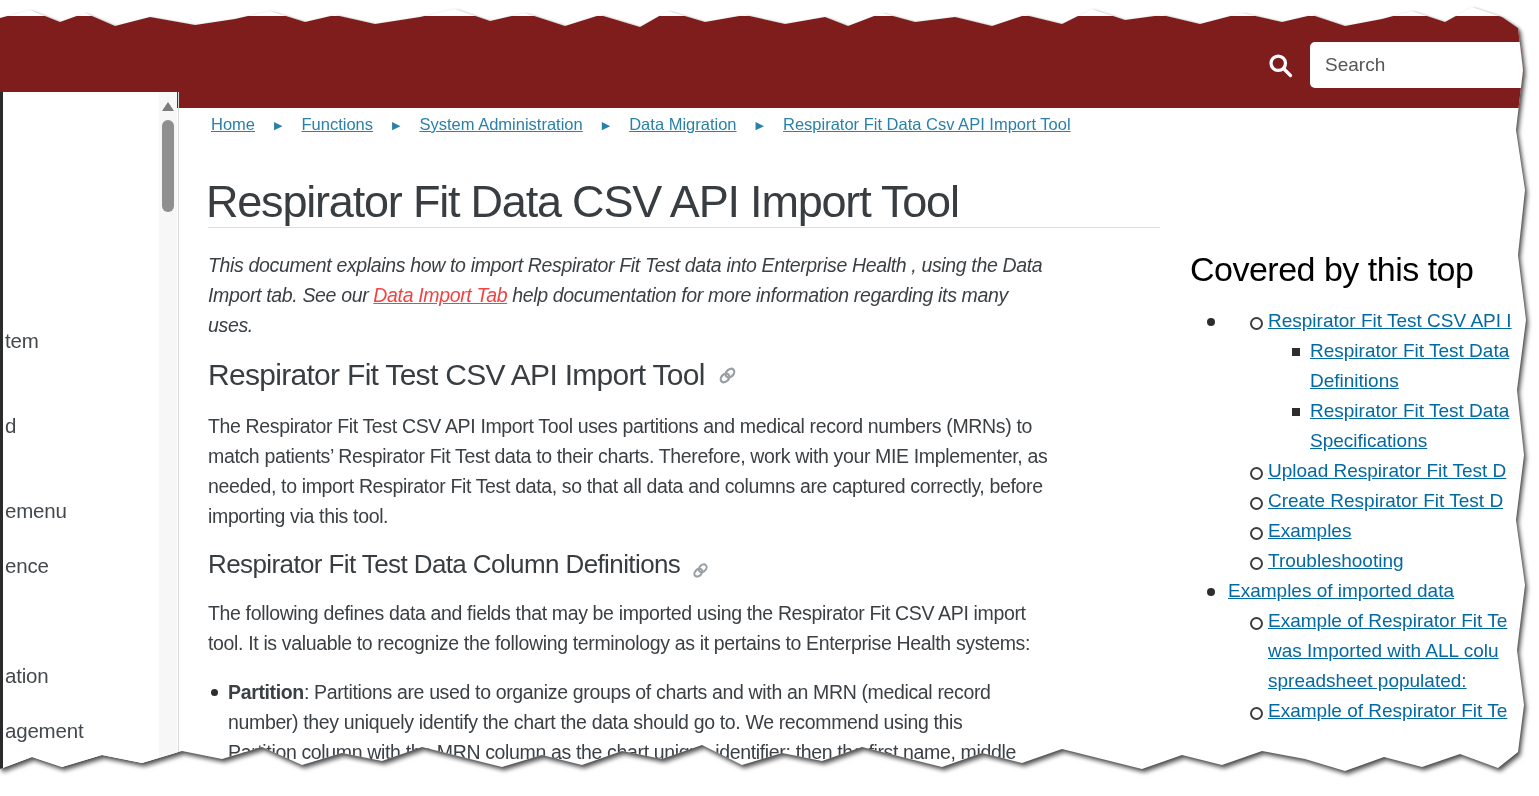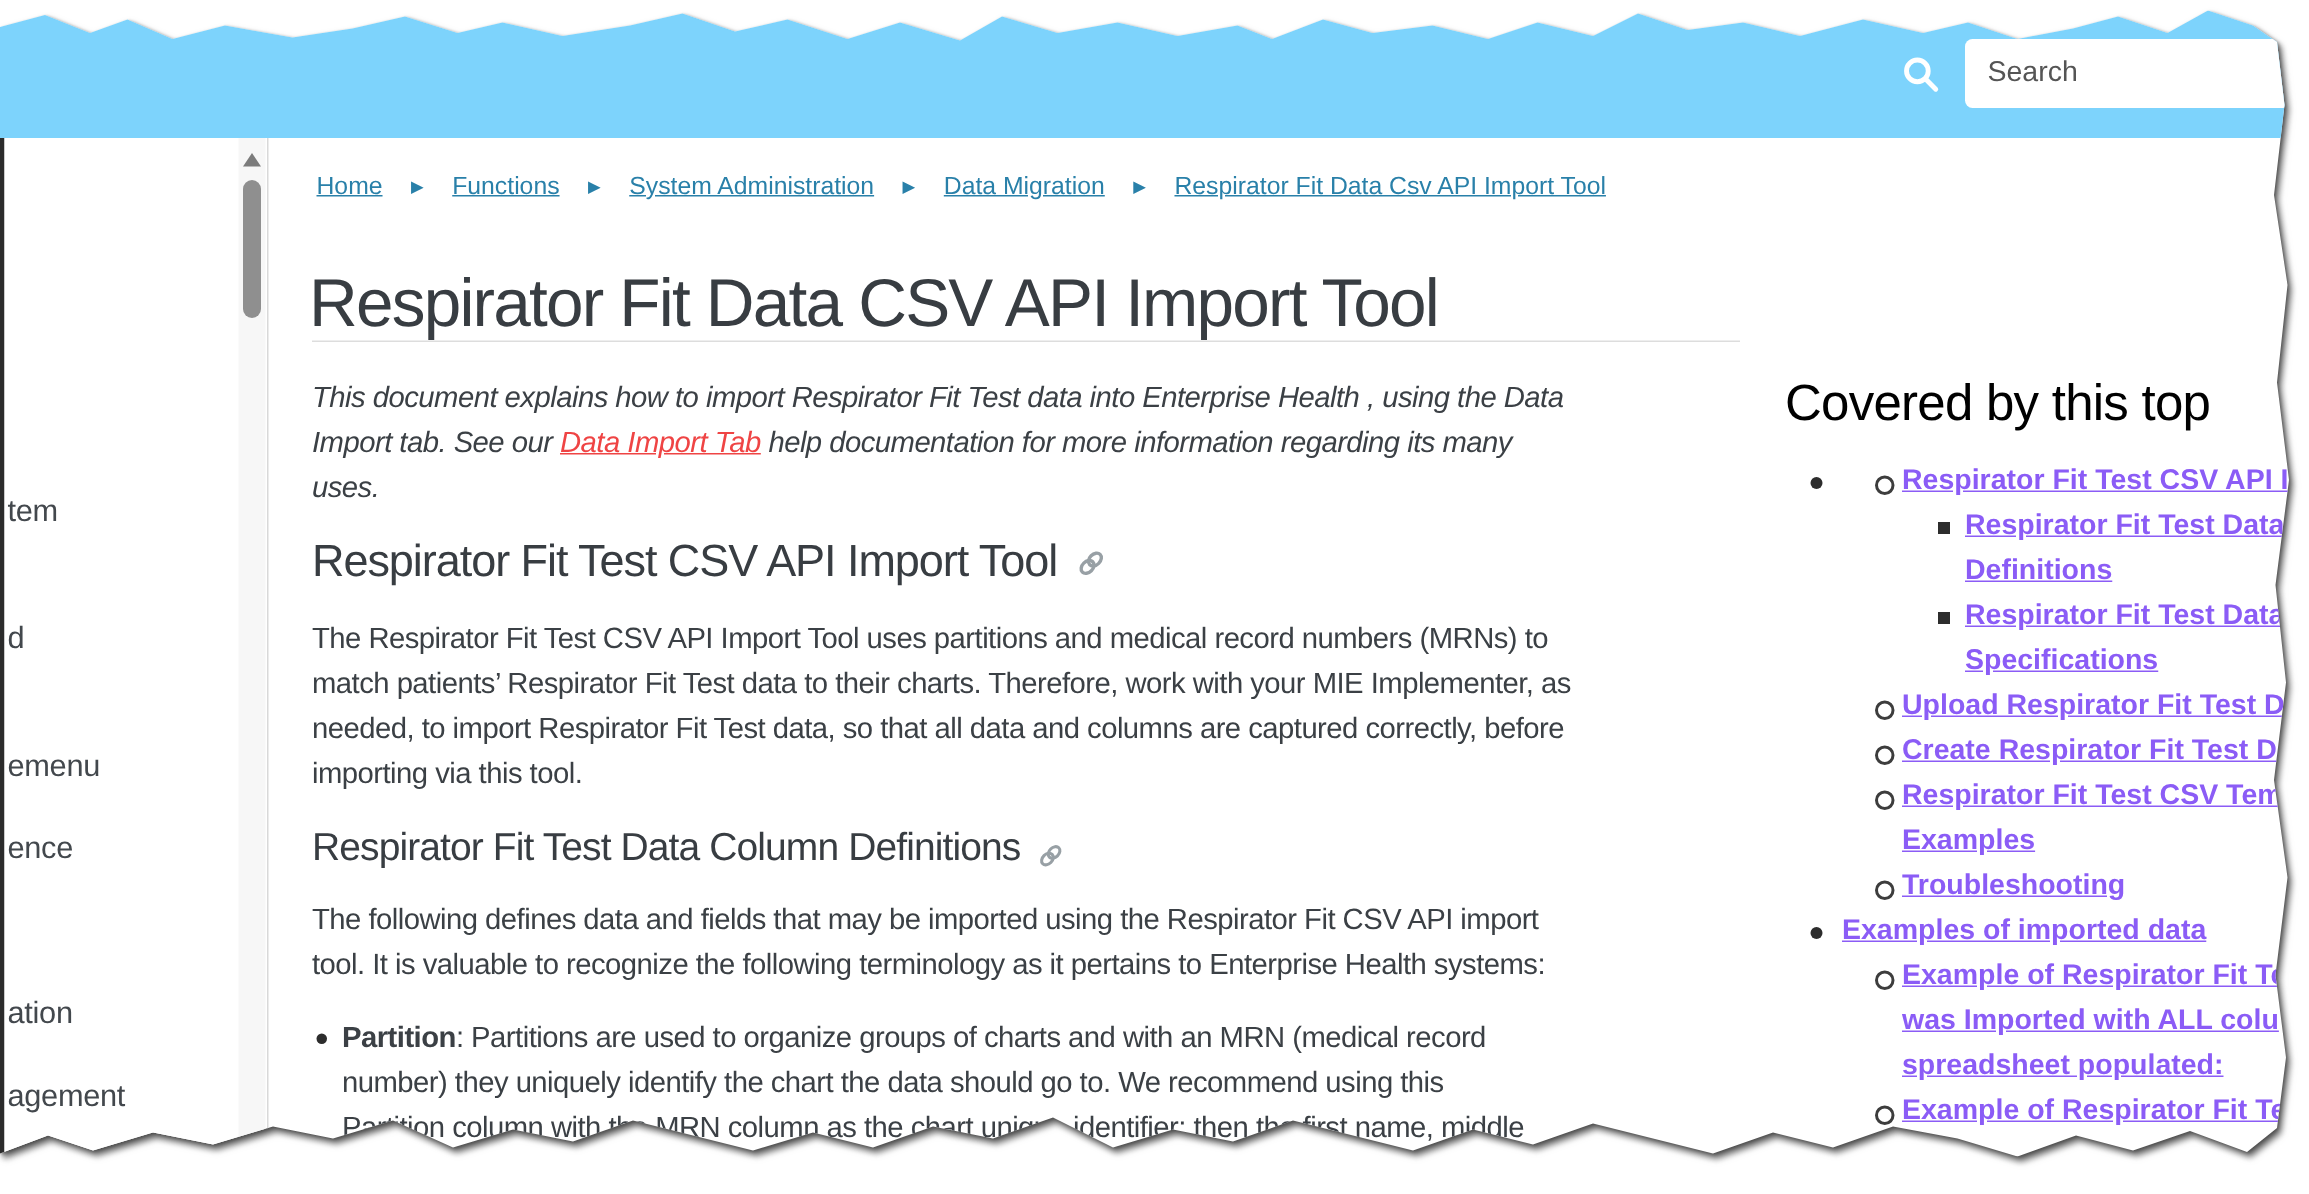--- a/index.html
+++ b/index.html
@@ -3,21 +3,21 @@
 <meta charset="utf-8">
 <style>
   html,body{margin:0;padding:0;background:#ffffff;}
   body{font-family:"Liberation Sans","DejaVu Sans",sans-serif;}
   .stage{position:relative;width:1539px;height:796px;overflow:hidden;background:#fff;}
   .page-wrap{position:absolute;inset:0;filter:drop-shadow(2px 3px 2px rgba(0,0,0,.55)) drop-shadow(1px 1px 1px rgba(0,0,0,.35));}
   .page{position:absolute;inset:0;background:#ffffff;
     clip-path:polygon(0px 18px,30px 10px,60px 22px,85px 13px,115px 26px,150px 17px,195px 25px,235px 19px,270px 11px,305px 22px,335px 15px,375px 24px,420px 17px,455px 9px,490px 21px,525px 13px,565px 26px,600px 15px,640px 27px,668px 11px,705px 22px,745px 15px,785px 24px,825px 17px,848px 26px,882px 13px,915px 22px,955px 17px,992px 26px,1025px 15px,1062px 24px,1092px 9px,1125px 20px,1162px 15px,1200px 24px,1242px 13px,1282px 22px,1312px 15px,1345px 26px,1382px 19px,1412px 11px,1445px 22px,1472px 7px,1502px 17px,1518px 28px,1523px 70px,1516px 130px,1525px 190px,1518px 255px,1526px 320px,1517px 390px,1524px 455px,1516px 520px,1525px 585px,1517px 650px,1524px 705px,1518px 752px,1498px 768px,1460px 754px,1422px 767px,1384px 757px,1345px 771px,1305px 759px,1262px 751px,1222px 765px,1182px 755px,1142px 769px,1102px 759px,1062px 749px,1022px 763px,982px 753px,942px 767px,902px 757px,862px 747px,822px 761px,782px 753px,742px 765px,702px 745px,662px 759px,622px 751px,582px 765px,542px 755px,502px 767px,462px 757px,422px 747px,382px 761px,342px 753px,302px 765px,262px 747px,222px 759px,182px 751px,142px 763px,102px 755px,62px 767px,32px 757px,0px 769px);}
 
   
-  .header{position:absolute;left:0;top:0;width:1539px;height:92px;background:#7dd3fc;}
+  .header{position:absolute;left:0;top:16px;width:1539px;height:92px;background:#7f1d1d;}
   .search-icon{position:absolute;left:1266px;top:35px;width:28px;height:28px;}
   .search-box{position:absolute;left:1310px;top:26px;width:216px;height:46px;background:#fff;border:none;border-radius:5px;
     font-family:"Liberation Sans",sans-serif;font-size:19px;color:#444;padding:0 0 0 15px;box-sizing:border-box;outline:none;}
   .search-box::placeholder{color:#555;opacity:1;}
 
   
   .win-border{position:absolute;left:0;top:92px;width:3px;height:704px;background:#2b2b2b;}
   .sidebar{position:absolute;left:3px;top:92px;width:156px;height:704px;background:#fff;}
   .frag{position:absolute;left:2px;font-size:20.5px;color:#43484d;letter-spacing:-0.2px;white-space:nowrap;}
   .sb-track{position:absolute;left:159px;top:92px;width:18px;height:704px;background:#f7f7f7;}
@@ -44,21 +44,21 @@
   .bullet-dot{position:absolute;left:-17px;top:12px;width:7px;height:7px;border-radius:50%;background:#2d2d2d;}
   .bold{font-weight:bold;}
 
   
   .toc-heading{position:absolute;left:1190px;top:250px;font-size:34px;letter-spacing:-0.5px;color:#000000;white-space:nowrap;font-weight:400;}
   .toc-list{position:absolute;left:1190px;top:306px;font-size:19px;}
   .toc-item{position:relative;}
   .toc-lines.lv1{padding-left:38px;}
   .toc-lines.lv2{padding-left:78px;}
   .toc-lines.lv3{padding-left:120px;}
-  .toc-link{display:block;white-space:nowrap;line-height:30px;color:#8b5cf6;text-decoration:underline;cursor:pointer;font-weight:bold;}
+  .toc-link{display:block;white-space:nowrap;line-height:30px;color:#0369a1;text-decoration:underline;cursor:pointer;}
   .mk{position:absolute;}
   .mk.disc{top:12px;width:8px;height:8px;border-radius:50%;background:#2d2d2d;}
   .mk.circ{top:11px;width:9px;height:9px;border:2px solid #3d3d3d;border-radius:50%;background:transparent;}
   .mk.sq{top:12px;width:8px;height:8px;background:#2d2d2d;}
   .link-glyph{flex:0 0 auto;}
 </style>
 </head>
 <body>
 
 <div class="stage">
@@ -182,21 +182,20 @@
       <div class="toc-item">
         <span class="mk circ" style="left:60px"></span>
         <div class="toc-lines lv2">
               <a class="toc-link">Create Respirator Fit Test D</a>
             </div>
       </div>
 
       <div class="toc-item">
         <span class="mk circ" style="left:60px"></span>
         <div class="toc-lines lv2">
-          <a class="toc-link">Respirator Fit Test CSV Tem</a>
           <a class="toc-link">Examples</a>
         </div>
       </div>
 
       <div class="toc-item">
         <span class="mk circ" style="left:60px"></span>
         <div class="toc-lines lv2">
               <a class="toc-link">Troubleshooting</a>
             </div>
       </div>

